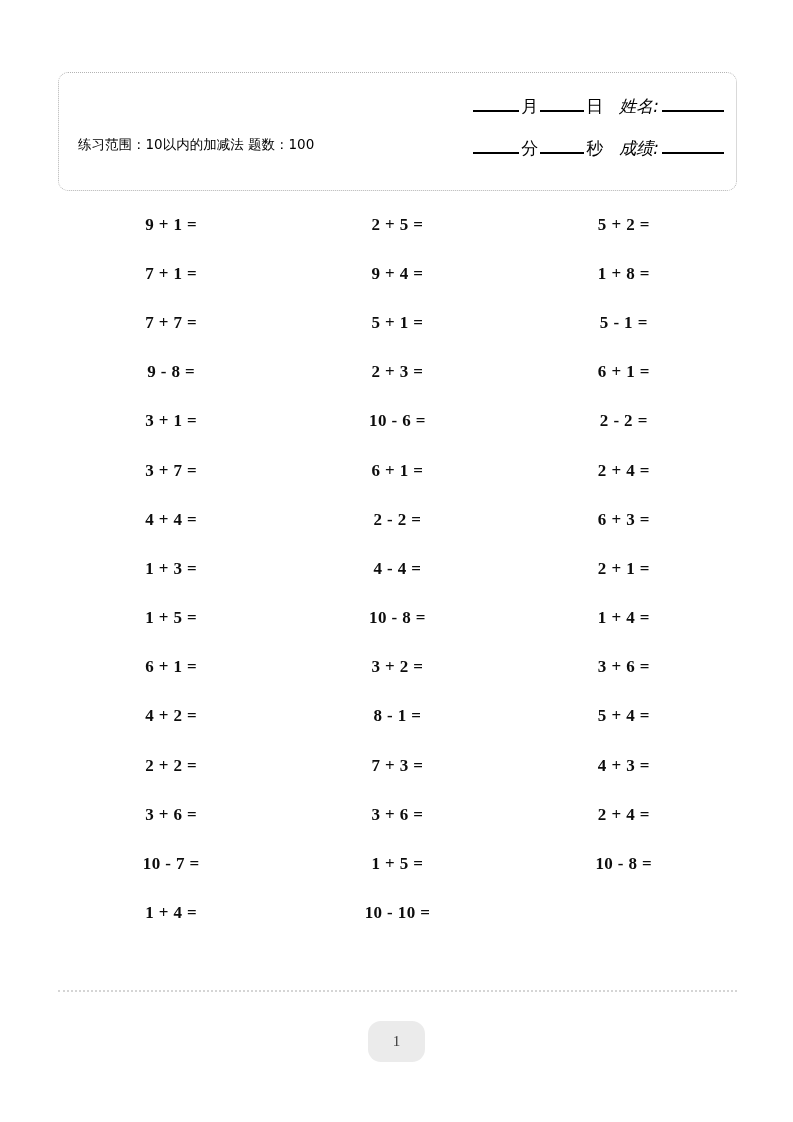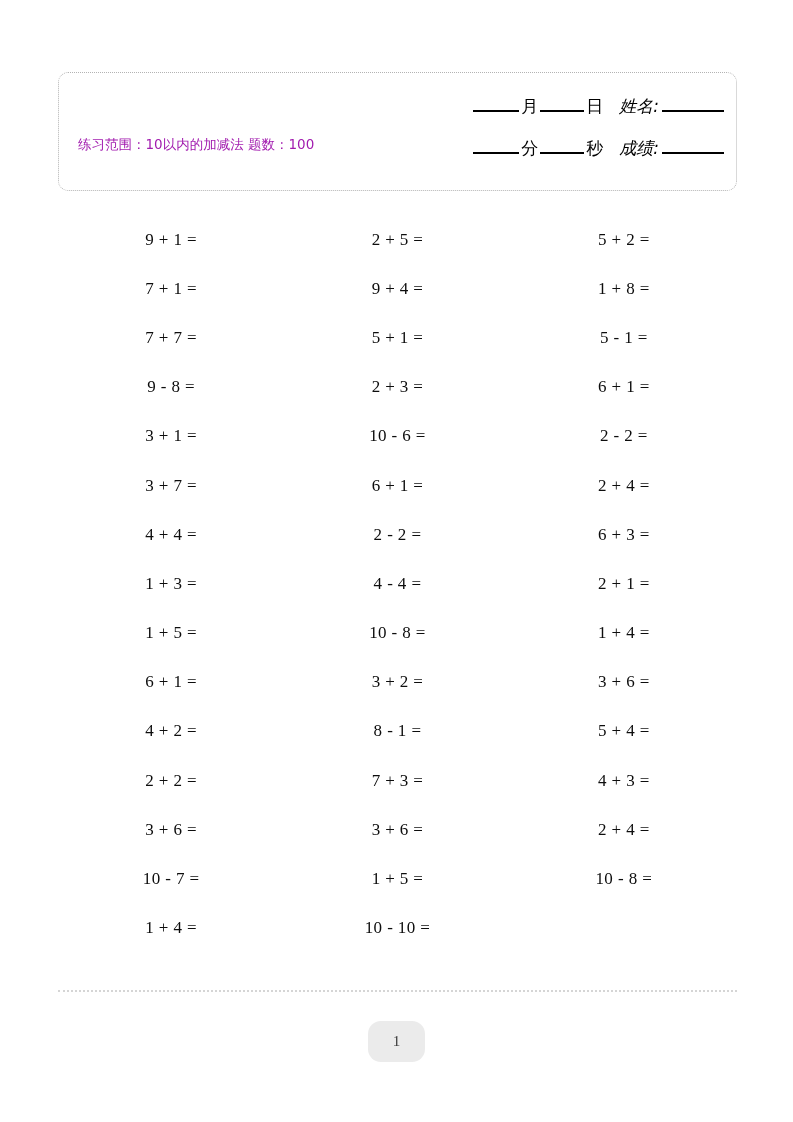--- a/index.html
+++ b/index.html
@@ -43,21 +43,21 @@
   }
 
   .range-text {
     position: absolute;
     left: 19px;
     top: 62px;
     width: 255px;
     font-family: "DejaVu Sans", "Liberation Sans", sans-serif;
     font-size: 13.5px;
     line-height: 19px;
-    color: #a21caf;
+    color: #000000;
     letter-spacing: 0px;
   }
 
   .fields {
     position: absolute;
     left: 345px;
     top: 22px;
     width: 320px;
   }
 
@@ -93,25 +93,26 @@
   .cjk-label.colon-label {
     margin-left: 12px;
     margin-right: 1px;
     font-style: italic;
   }
 
   
   .problems {
     position: absolute;
     left: 58px;
-    top: 215px;
+    top: 200px;
     width: 679px;
     display: grid;
     grid-template-columns: repeat(3, 1fr);
     grid-auto-rows: 49.2px;
+    font-weight: bold;
   }
 
   .problem-cell {
     display: flex;
     align-items: center;
     justify-content: center;
     font-family: "Liberation Serif", "DejaVu Serif", serif;
     font-size: 17px;
     color: #0d0d0d;
     letter-spacing: 0.4px;

